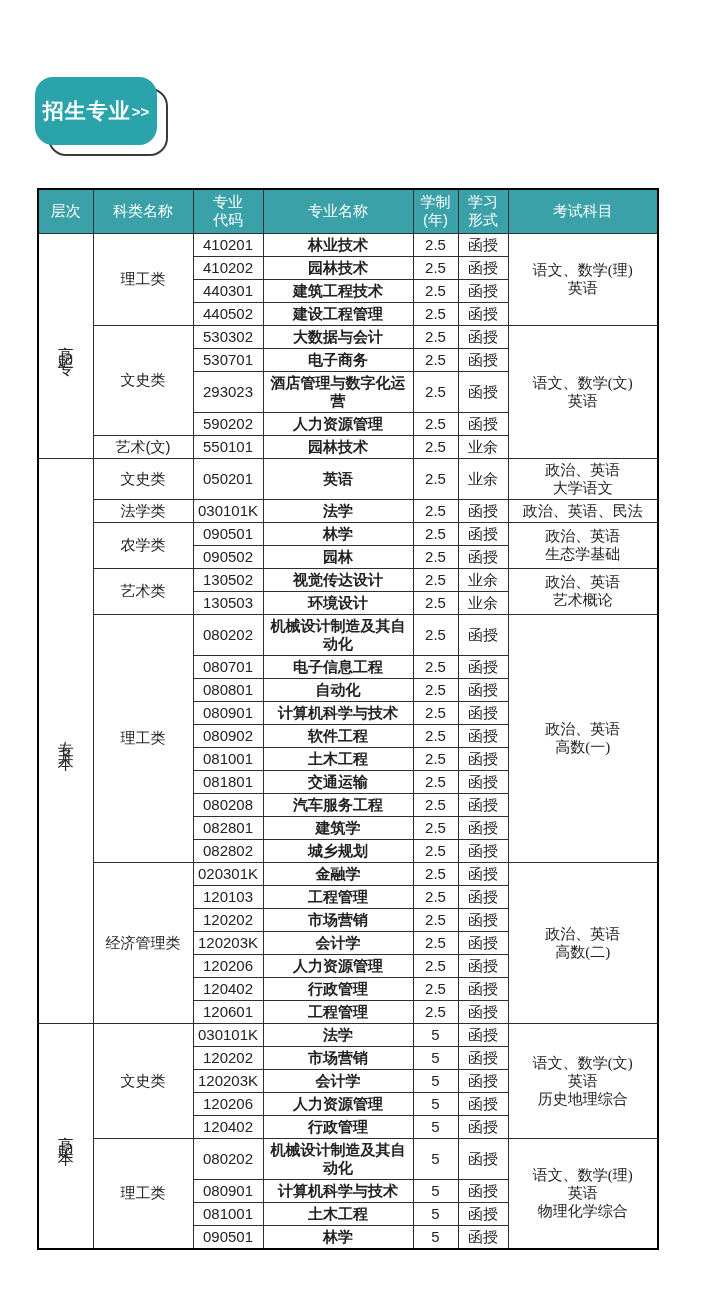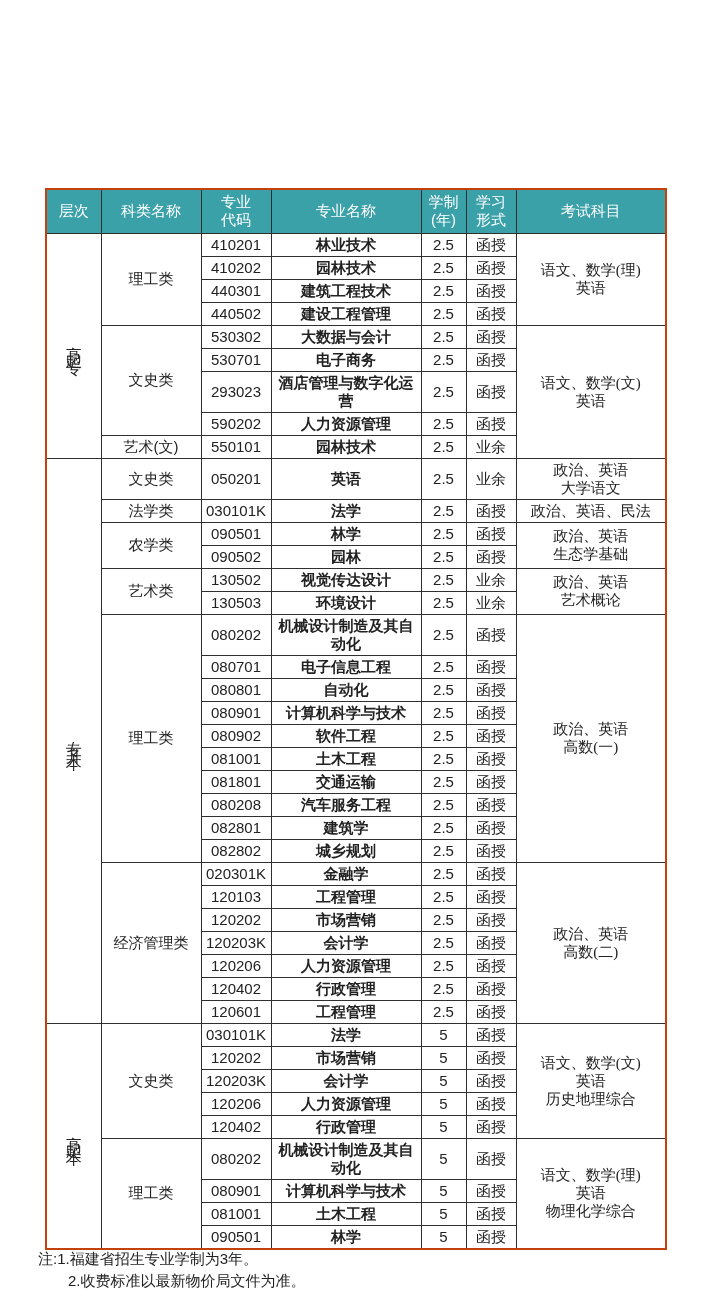--- a/index.html
+++ b/index.html
@@ -21,23 +21,23 @@
   .badge-main {
     position: absolute; left: 0; top: 0; width: 122px; height: 68px;
     background: #2aa3ab; border-radius: 18px;
     display: flex; align-items: center; justify-content: center;
     color: #ffffff; font-weight: bold; font-size: 21px; letter-spacing: 1px;
   }
   .badge-main .arrows { font-size: 15px; font-weight: bold; letter-spacing: 0; margin-left: 1px; }
 
   
   table.majors {
-    position: absolute; left: 45px; top: 188px; width: 620px;
+    position: absolute; left: 37px; top: 188px; width: 620px;
     border-collapse: collapse; table-layout: fixed;
-    border: 2px solid #c2410c;
+    border: 2px solid #000000;
   }
   table.majors th, table.majors td {
     border: 1px solid #2f2f2f;
     font-size: 15px;
     text-align: center;
     vertical-align: middle;
   }
   table.majors thead th {
     background: #3ba1a9; color: #ffffff;
     font-weight: normal;
@@ -64,20 +64,27 @@
 
   
   .notes { position: absolute; left: 38px; top: 1248px; font-size: 15px; line-height: 22px; color: #222; }
   .notes .note-line2 { margin-left: 30px; }
 </style>
 </head>
 <body>
 
 <div class="page">
 
+  <div class="badge-wrap">
+    <div class="badge-shadow"></div>
+    <div class="badge-main">
+      <span>招生专业</span>
+        <span class="arrows">&gt;&gt;</span>
+    </div>
+  </div>
 
   <table class="majors">
     <colgroup>
       <col style="width:55px">
       <col style="width:100px">
       <col style="width:70px">
       <col style="width:150px">
       <col style="width:45px">
       <col style="width:50px">
       <col style="width:150px">
@@ -374,18 +381,14 @@
         </tr>
         <tr>
           <td>090501</td>
           <td class="major">林学</td>
           <td>5</td>
           <td>函授</td>
         </tr>
       </tbody>
   </table>
 
-  <div class="notes">
-    <div class="note-line1">注:1.福建省招生专业学制为3年。</div>
-    <div class="note-line2">2.收费标准以最新物价局文件为准。</div>
-  </div>
 
 </div>
 
 </body></html>

